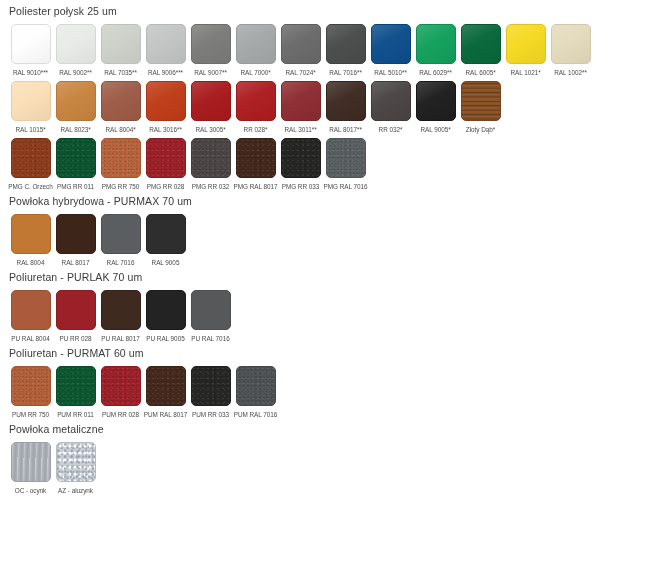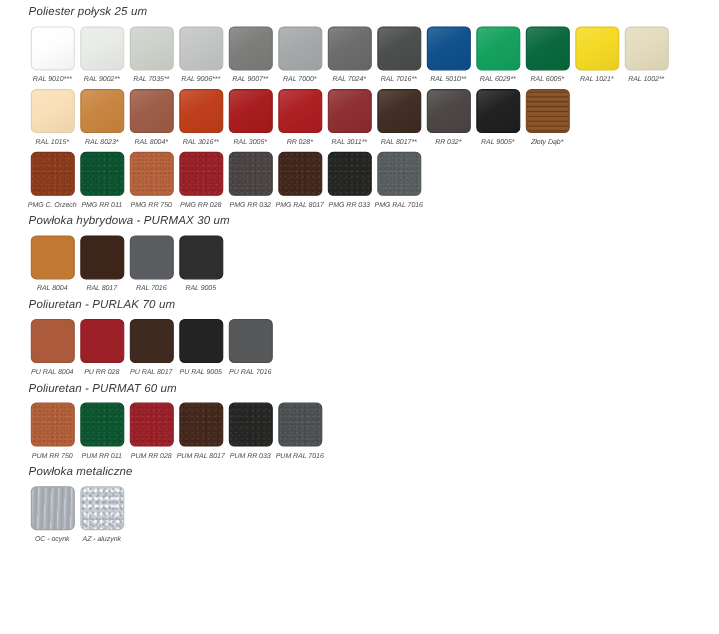--- a/index.html
+++ b/index.html
@@ -9,23 +9,22 @@
   }
   body {
     width: 654px;
     height: 576px;
     font-family: "Liberation Sans", sans-serif;
     color: #3c3c3c;
     overflow: hidden;
     position: relative;
   }
   .catalog {
-    padding: 5px 0 0 25px;
+    padding: 5px 0 0 8px;
     box-sizing: border-box;
-    font-style: italic;
   }
   .section {
     margin-bottom: 4px;
   }
   .section-title {
     font-size: 10.5px;
     color: #3a3a3a;
     letter-spacing: 0.1px;
     margin: 0 0 6px 1px;
     line-height: 13px;
@@ -259,21 +258,21 @@
             <div class="swatch tex-matte" style="background: rgb(38, 38, 37); border: 1px solid rgb(30, 30, 29);"></div>
             <div class="swatch-label">PMG RR 033</div>
           </div>
           <div class="swatch-cell">
             <div class="swatch tex-matte" style="background: rgb(91, 96, 99); border: 1px solid rgb(80, 84, 87);"></div>
             <div class="swatch-label">PMG RAL 7016</div>
           </div>
         </div>
       </div>
       <div class="section">
-        <div class="section-title">Powłoka hybrydowa - PURMAX 30 um</div>
+        <div class="section-title">Powłoka hybrydowa - PURMAX 70 um</div>
         <div class="swatch-row">
           <div class="swatch-cell">
             <div class="swatch" style="background: rgb(192, 120, 50); border: 1px solid rgb(173, 108, 45);"></div>
             <div class="swatch-label">RAL 8004</div>
           </div>
           <div class="swatch-cell">
             <div class="swatch" style="background: rgb(61, 37, 26); border: 1px solid rgb(51, 31, 22);"></div>
             <div class="swatch-label">RAL 8017</div>
           </div>
           <div class="swatch-cell">

